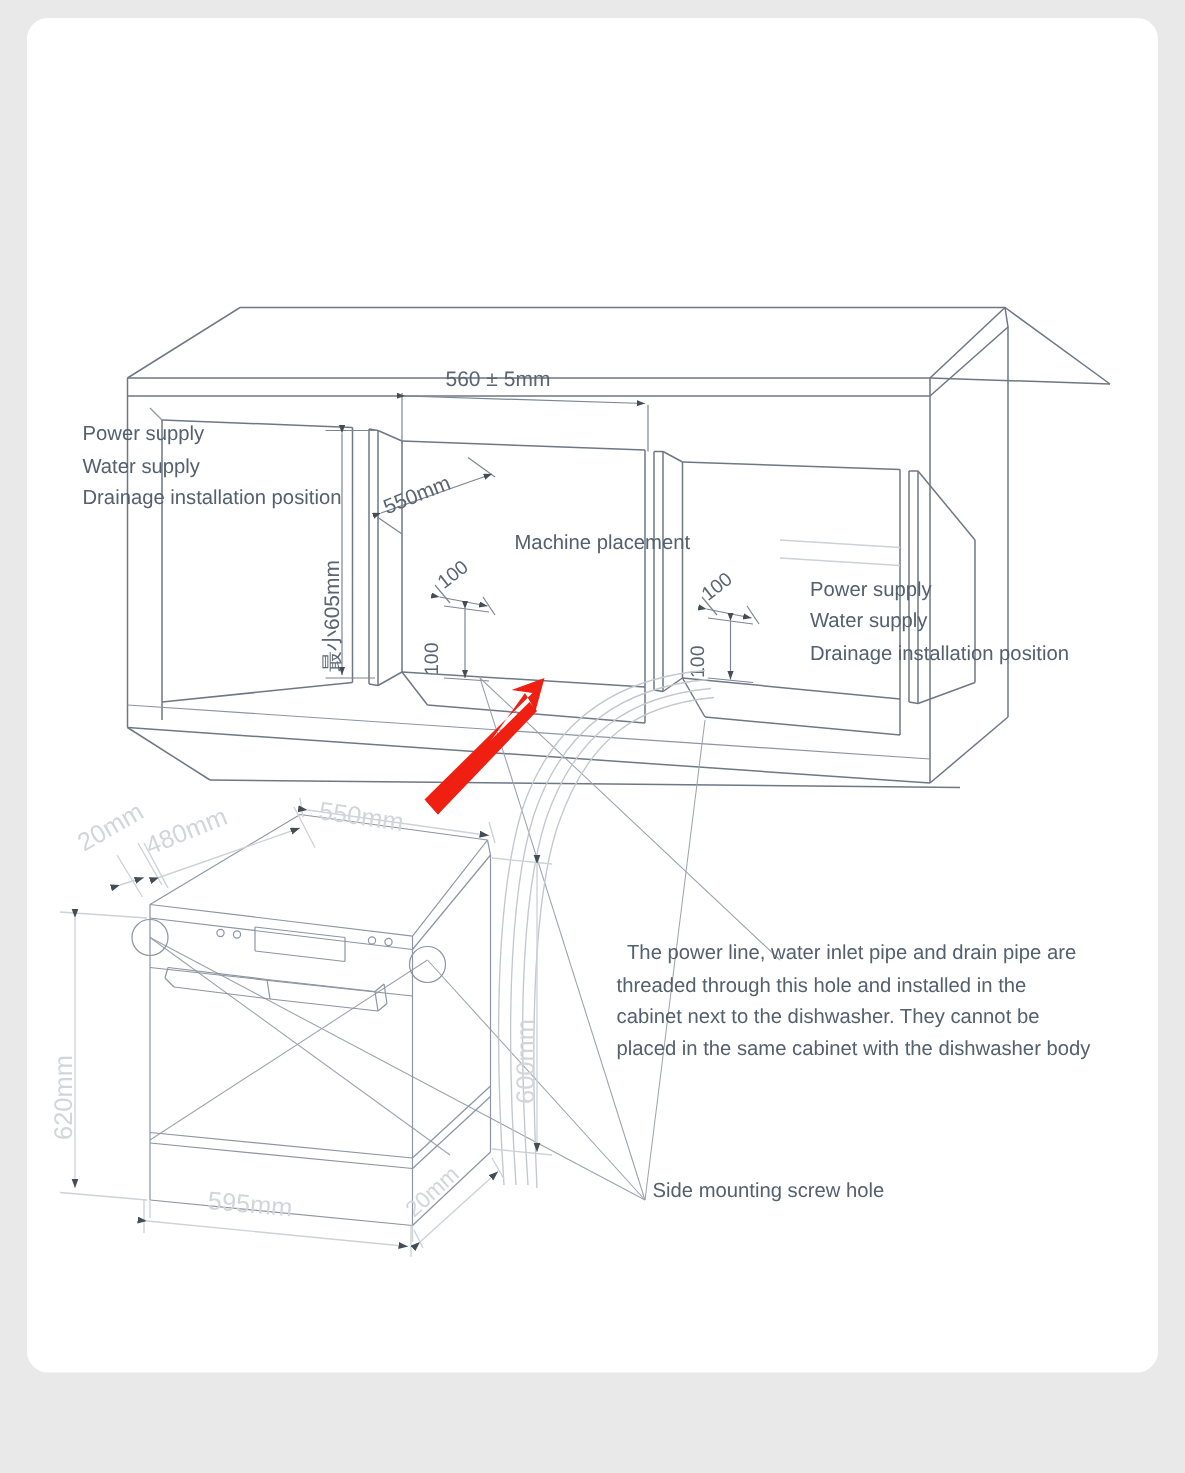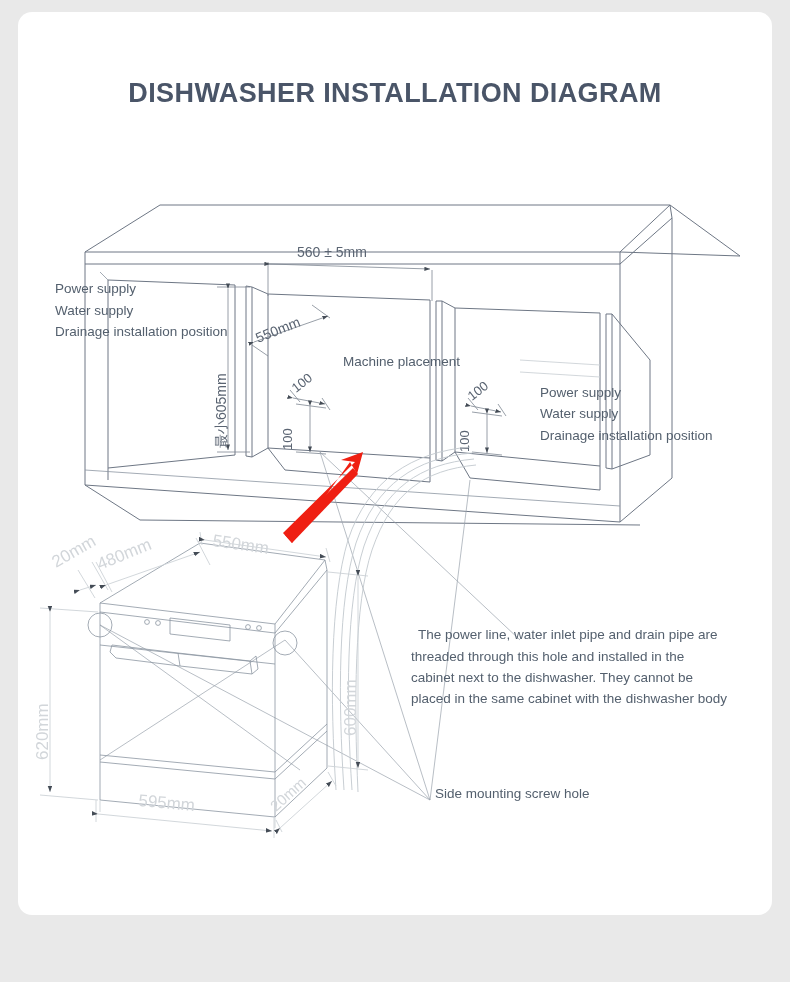--- a/index.html
+++ b/index.html
@@ -76,21 +76,20 @@
   .ln-pale2 { stroke: #c2c8ce; stroke-width: 0.9; fill: none; }
   .ln-lead { stroke: #9aa2ac; stroke-width: 0.7; fill: none; }
   .arrowred { fill: #ef1f12; }
 </style>
 </head>
 <body>
 
 <div id="page">
   <div id="card"></div>
 
-  <div id="title">DISHWASHER INSTALLATION DIAGRAM</div>
 
   <div id="svgwrap">
   <svg width="790" height="982" viewBox="0 0 790 982" xmlns="http://www.w3.org/2000/svg">
     <defs>
       <marker id="ah" markerWidth="9" markerHeight="9" refX="8" refY="3" orient="auto">
         <path d="M0,0 L8,3 L0,6 z" fill="#7d8692"></path>
       </marker>
       <marker id="ahs" markerWidth="8" markerHeight="8" refX="7" refY="2.6" orient="auto">
         <path d="M0,0 L7,2.6 L0,5.2 z" fill="#444c56"></path>
       </marker>

